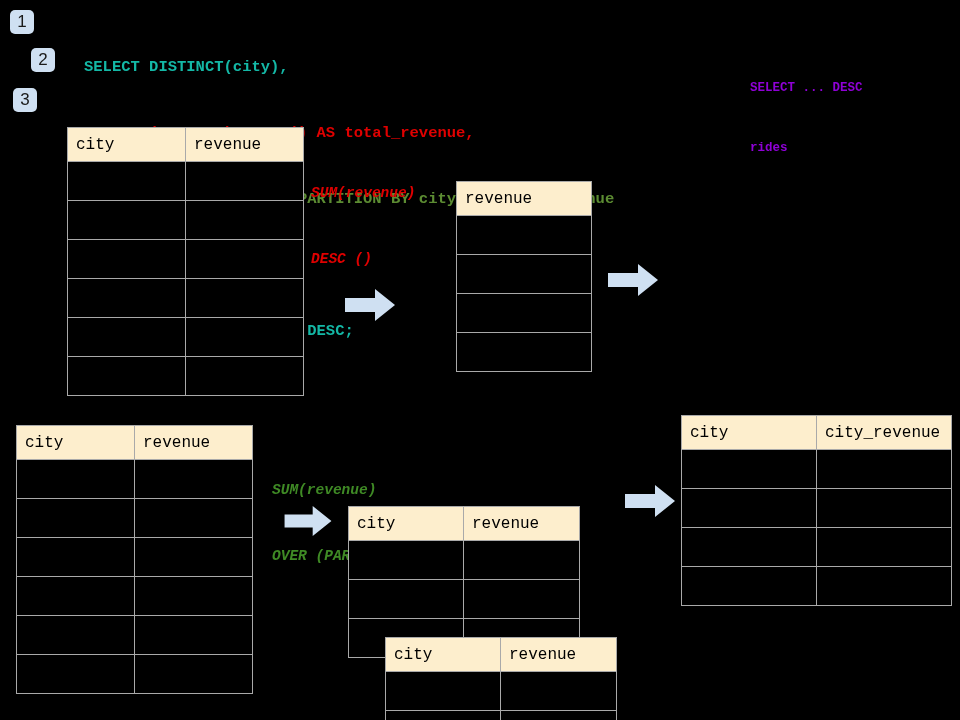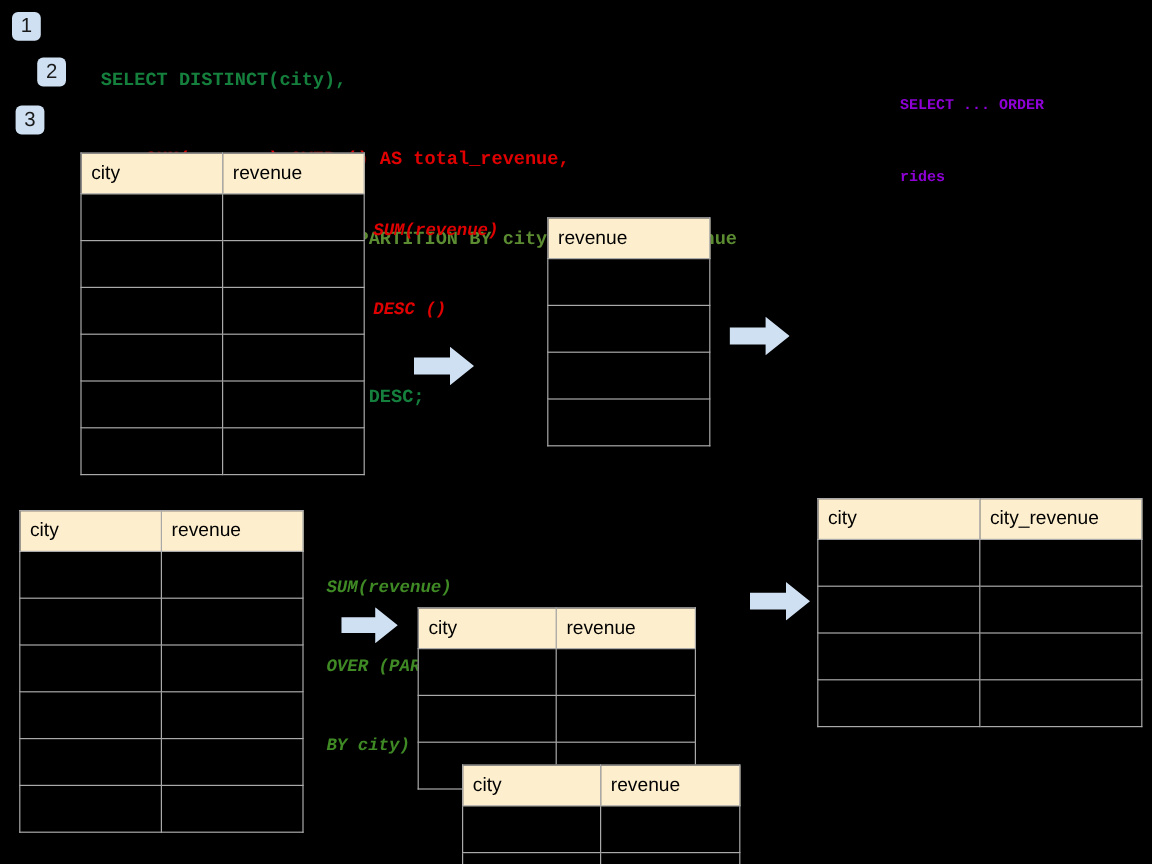--- a/index.html
+++ b/index.html
@@ -34,21 +34,21 @@
   .sql-block {
     position: absolute;
     font-family: "Liberation Mono", monospace;
     font-size: 15.5px;
     line-height: 22px;
     white-space: pre;
     font-weight: bold;
     letter-spacing: 0px;
   }
   .sql-line { white-space: pre; }
-  .c-purple { color: #15803d; font-family: Liberation Mono, monospace; }
+  .c-purple { color: #14b8a6; font-family: Liberation Mono, monospace; }
   .c-red    { color: #e00000; }
   .c-green  { color: #5c8c32; }
 
   .sql-side {
     position: absolute;
     font-family: "Liberation Mono", monospace;
     font-size: 12.5px;
     line-height: 20px;
     font-weight: bold;
     color: #8f00d7;
@@ -76,21 +76,21 @@
     background: #000000;
   }
   .tbl th, .tbl td {
     border: 1px solid #a9a9a9;
     padding: 0;
     margin: 0;
   }
   .tbl th {
     background: #fdeecd;
     color: #000000;
-    font-family: Liberation Sans, sans-serif;
+    font-family: Liberation Mono, monospace;
     font-size: 16px;
     font-weight: normal;
     text-align: left;
     padding-left: 8px;
     height: 34px;
     box-sizing: border-box;
   }
   .tbl td {
     background: #000000;
     height: 38px;
@@ -112,33 +112,32 @@
 
   <div class="sql-block" style="left:84px; top:12px;">
     <div class="sql-line c-purple">SELECT DISTINCT(city),</div>
     <div class="sql-line c-red">    SUM(revenue) OVER () AS total_revenue,</div>
     <div class="sql-line c-green">    SUM(revenue) OVER (PARTITION BY city) as city_revenue</div>
     <div class="sql-line c-purple">  FROM rides</div>
     <div class="sql-line c-purple">  ORDER by city_revenue DESC;</div>
   </div>
 
   <div class="sql-side" style="left:750px; top:38px;">
-    <div>SELECT ... ORDER</div>
+    <div>SELECT ... DESC</div>
     <div>rides</div>
   </div>
 
   <div class="annot red" style="left:311px; top:138px;">
     <div>SUM(revenue)</div>
     <div>DESC ()</div>
   </div>
 
   <div class="annot green" style="left:272px; top:435px;">
     <div>SUM(revenue)</div>
     <div>OVER (PARTITION</div>
-    <div>BY city)</div>
   </div>
 
   <table class="tbl" style="left:67px; top:127px; width:236px;">
     <colgroup>
         <col style="width:118px">
         <col style="width:118px">
       </colgroup>
     <thead>
       <tr>
         <th>city</th>

